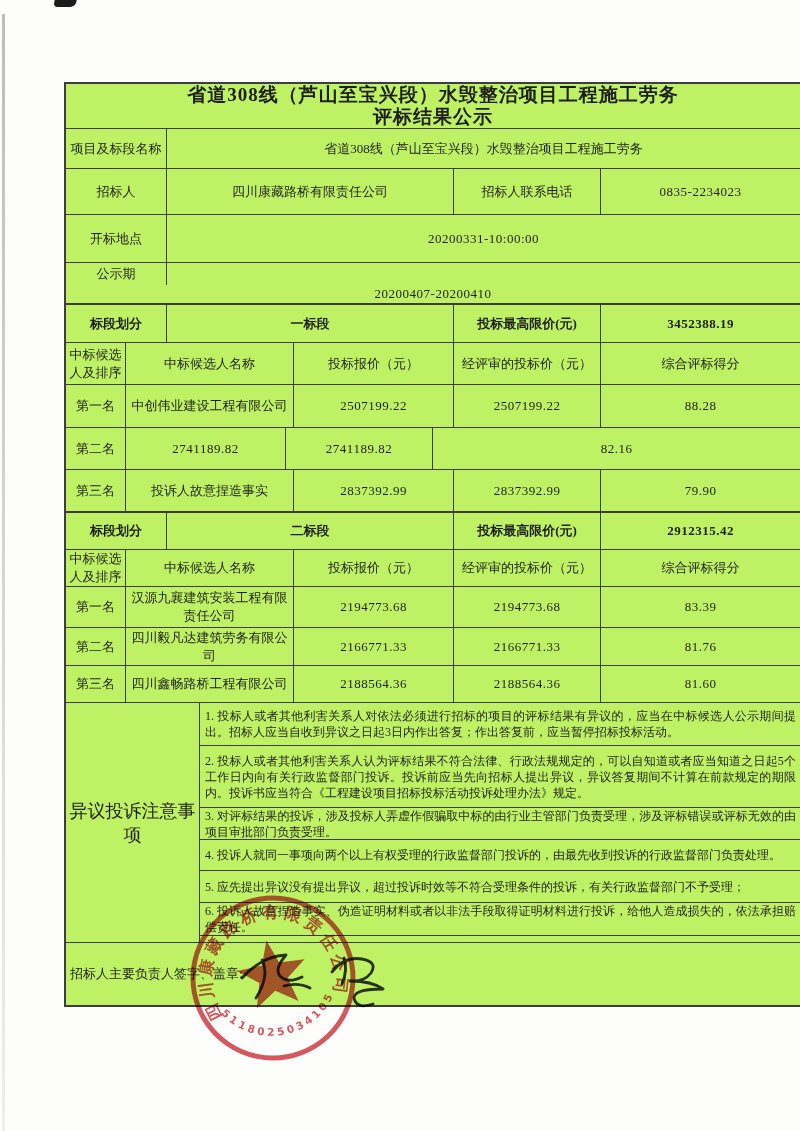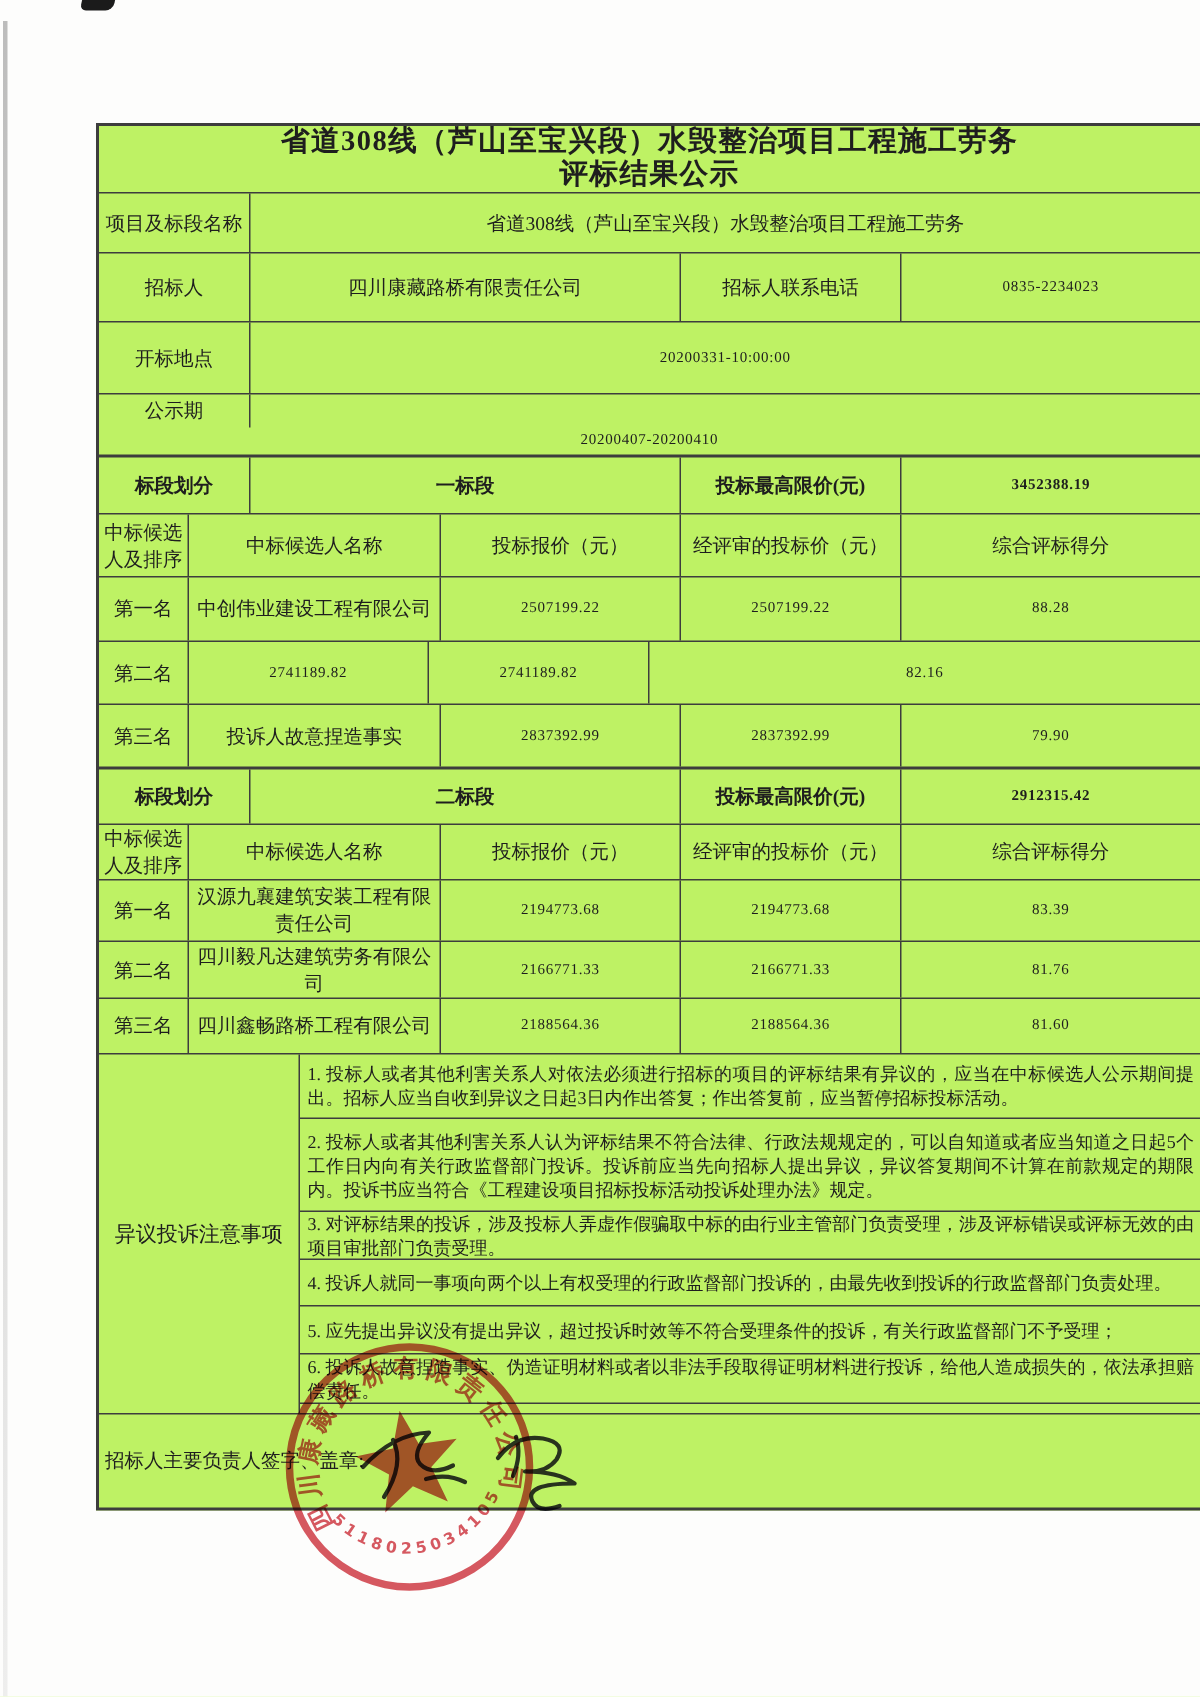--- a/index.html
+++ b/index.html
@@ -69,25 +69,25 @@
   .r-head1{height:42px;}
   .r-c{height:43px;}
   .r-c2{height:42px;}
   .r-c3{height:42px;}
   .r-division2{height:38px;}
   .r-head2{height:37px;}
   .r-c4{height:41px;}
   .r-c5{height:38px;}
   .r-c6{height:37px;}
 
-  .num{font-size:10px;letter-spacing:.5px;}
+  .num{font-size:13px;letter-spacing:.5px;}
 
   
   .r-notes{height:240px;align-items:stretch;}
-  .notes-label{width:134px;border-right:1px solid var(--line);display:flex;align-items:center;justify-content:center;text-align:center;font-size:14px;box-sizing:border-box;padding:2px;}
+  .notes-label{width:134px;border-right:1px solid var(--line);display:flex;align-items:center;justify-content:center;text-align:center;font-size:18px;box-sizing:border-box;padding:2px;}
   .notes-body{flex:1;display:flex;flex-direction:column;box-sizing:border-box;padding-bottom:6px;}
   .note-item{
     border-bottom:1px solid var(--line);
     font-size:12px;line-height:16px;
     display:flex;align-items:center;
     padding:2px 4px 2px 5px;
     box-sizing:border-box;
     text-align:justify;
   }
   .n1{height:45px;}

